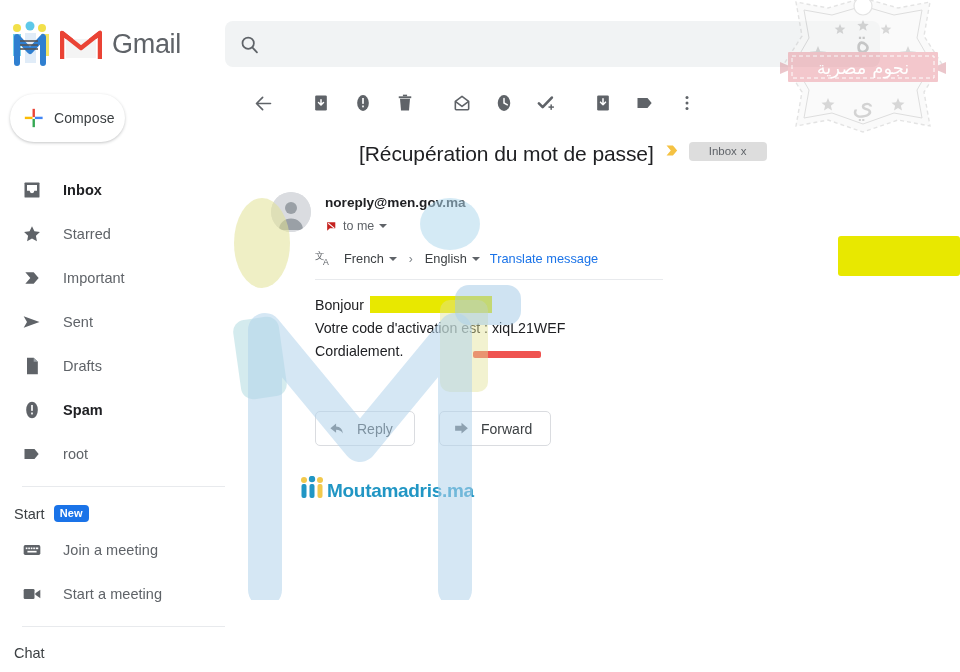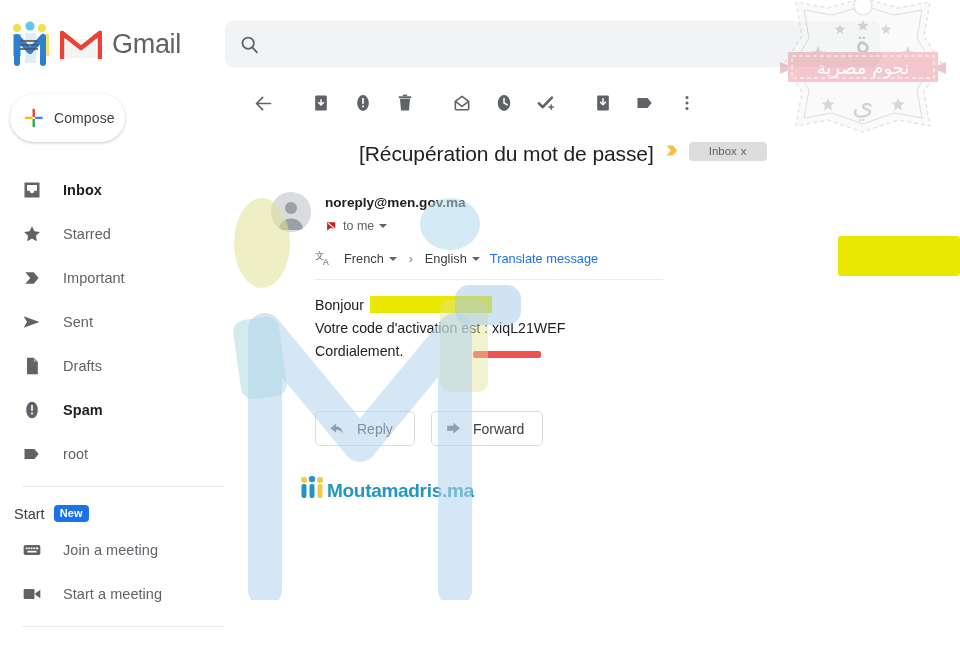--- a/index.html
+++ b/index.html
@@ -115,21 +115,21 @@
   .bline { font-size:14.2px; color:#202124; line-height:23px; white-space:nowrap; }
   .redact-inline {
     display:inline-block; width:122px; height:17px; background:#e8e800;
     vertical-align:-3px; margin-left:6px;
   }
   .code-underline {
     position:absolute; left:158px; top:57px; width:68px; height:7px;
     background:#ef5350; border-radius:2px;
   }
 
-  .actions { display:flex; gap:16px; margin:48px 0 0 54px; }
+  .actions { display:flex; gap:24px; margin:48px 0 0 54px; }
   .actbtn {
     height:35px; min-width:100px; border:1px solid #dadce0; border-radius:5px;
     background:#fff; display:flex; align-items:center; gap:11px;
     padding:0 18px 0 13px; cursor:pointer;
   }
   .actbtn .lbl { font-size:14px; color:#3c4043; }
 
   .footlogo { display:flex; align-items:center; gap:2px; margin:30px 0 0 38px; }
   .footlogo .txt {
     font-size:19px; color:#2196c4; letter-spacing:-.3px; font-weight:bold;
@@ -301,20 +301,23 @@
     <div class="navitem">
       <svg class="ico" viewBox="0 0 24 24">
         <rect x="2" y="6" width="13" height="12" rx="1.5" fill="#5f6368"></rect>
         <path d="M16 11l6-4v10l-6-4z" fill="#5f6368"></path>
       </svg>
       <span class="lbl">Start a meeting</span>
     </div>
 
     <div class="hr"></div>
 
+    <div class="secthead">
+      <span class="t">Chat</span>
+    </div>
   </div>
 
   <div class="main">
 
     <div class="toolbar">
       <button class="tbtn">
         <svg width="21" height="21" viewBox="0 0 24 24">
           <path d="M20 12H5M11 5l-7 7 7 7" stroke="#5f6368" stroke-width="1.9" fill="none" stroke-linecap="round" stroke-linejoin="round"></path>
         </svg>
       </button>

